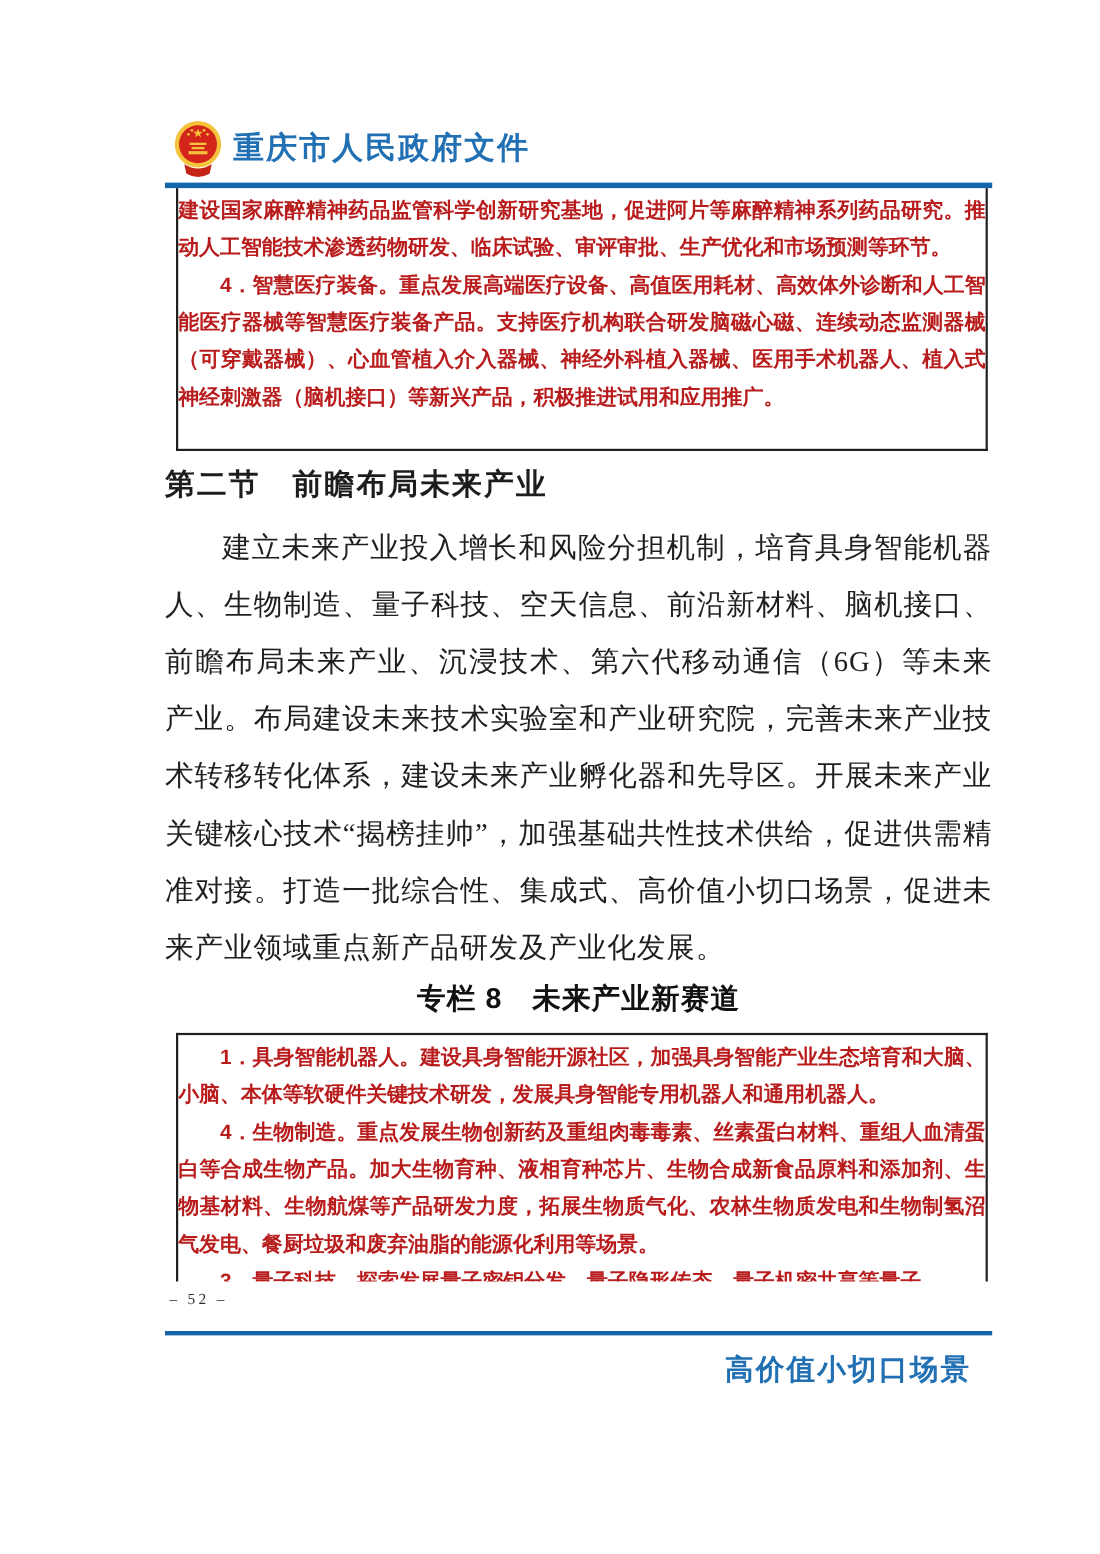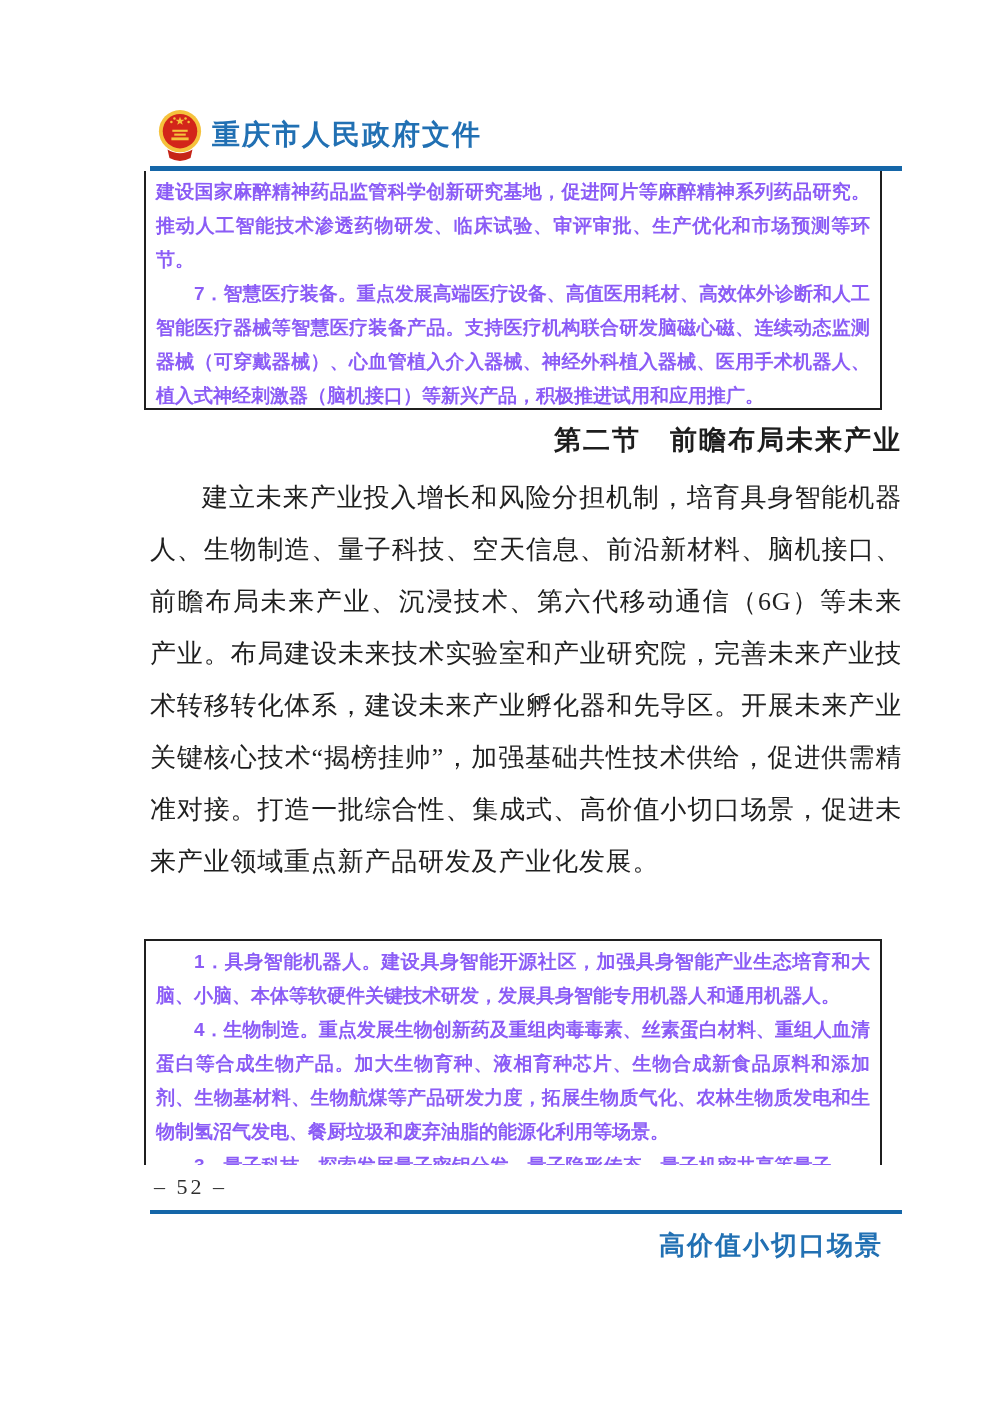--- a/index.html
+++ b/index.html
@@ -33,44 +33,44 @@
   .rule {
     position: absolute;
     left: 130px;
     width: 752px;
     background: #1566a8;
   }
   .rule-top { top: 166px; height: 5px; }
   .rule-bottom { top: 1210px; height: 4px; }
   .box {
     position: absolute;
-    left: 124px;
+    left: 140px;
     width: 738px;
     box-sizing: border-box;
     border: 2px solid #1f1f1f;
-    padding: 4px 10px;
+    padding: 4px 0;
     font-family: "Liberation Sans", sans-serif;
     font-weight: 600;
-    color: #8b5cf6;
+    color: #b91c1c;
     font-size: 19px;
     line-height: 34px;
     text-align: justify;
     overflow: hidden;
   }
   .box1 { top: 171px; height: 239px; border-top: none; }
   .box2 { top: 939px; height: 226px; border-bottom: none; }
   .box-p { margin: 0; }
   .box-p.indent { text-indent: 2em; }
   .section-title {
     position: absolute;
     left: 130px;
     top: 422px;
     width: 752px;
     margin: 0;
-    text-align: right;
+    text-align: left;
     font-size: 27px;
     font-weight: 600;
     letter-spacing: 2px;
     color: #1d1d1d;
     font-family: "Liberation Serif", serif;
   }
   .body-text {
     position: absolute;
     left: 130px;
     top: 472px;
@@ -94,21 +94,21 @@
     font-size: 26px;
     font-weight: bold;
     letter-spacing: 1px;
     color: #111111;
     font-family: "Liberation Sans", sans-serif;
   }
   .page-number {
     position: absolute;
     left: 134px;
     top: 1174px;
-    font-size: 22px;
+    font-size: 14px;
     letter-spacing: 3px;
     color: #2e2e2e;
     font-family: "Liberation Serif", serif;
   }
   .footer-publisher {
     position: absolute;
     right: 137px;
     top: 1228px;
     font-size: 26px;
     font-weight: bold;
@@ -139,27 +139,28 @@
         <path d="M11 42 Q24 50 37 42 L35 51 Q24 57 13 51 Z" fill="#c62417"></path>
       </svg>
     </span>
     <span class="doc-header-title">重庆市人民政府文件</span>
   </header>
 
   <div class="rule rule-top"></div>
 
   <section class="box box1">
     <p class="box-p">建设国家麻醉精神药品监管科学创新研究基地，促进阿片等麻醉精神系列药品研究。推动人工智能技术渗透药物研发、临床试验、审评审批、生产优化和市场预测等环节。</p>
-    <p class="box-p indent">7．智慧医疗装备。重点发展高端医疗设备、高值医用耗材、高效体外诊断和人工智能医疗器械等智慧医疗装备产品。支持医疗机构联合研发脑磁心磁、连续动态监测器械（可穿戴器械）、心血管植入介入器械、神经外科植入器械、医用手术机器人、植入式神经刺激器（脑机接口）等新兴产品，积极推进试用和应用推广。</p>
+    <p class="box-p indent">4．智慧医疗装备。重点发展高端医疗设备、高值医用耗材、高效体外诊断和人工智能医疗器械等智慧医疗装备产品。支持医疗机构联合研发脑磁心磁、连续动态监测器械（可穿戴器械）、心血管植入介入器械、神经外科植入器械、医用手术机器人、植入式神经刺激器（脑机接口）等新兴产品，积极推进试用和应用推广。</p>
   </section>
 
   <h2 class="section-title">第二节　前瞻布局未来产业</h2>
 
   <p class="body-text">建立未来产业投入增长和风险分担机制，培育具身智能机器人、生物制造、量子科技、空天信息、前沿新材料、脑机接口、前瞻布局未来产业、沉浸技术、第六代移动通信（6G）等未来产业。布局建设未来技术实验室和产业研究院，完善未来产业技术转移转化体系，建设未来产业孵化器和先导区。开展未来产业关键核心技术“揭榜挂帅”，加强基础共性技术供给，促进供需精准对接。打造一批综合性、集成式、高价值小切口场景，促进未来产业领域重点新产品研发及产业化发展。</p>
 
+  <h3 class="column-heading">专栏 8　未来产业新赛道</h3>
 
   <section class="box box2">
     <p class="box-p indent">1．具身智能机器人。建设具身智能开源社区，加强具身智能产业生态培育和大脑、小脑、本体等软硬件关键技术研发，发展具身智能专用机器人和通用机器人。</p>
     <p class="box-p indent">4．生物制造。重点发展生物创新药及重组肉毒毒素、丝素蛋白材料、重组人血清蛋白等合成生物产品。加大生物育种、液相育种芯片、生物合成新食品原料和添加剂、生物基材料、生物航煤等产品研发力度，拓展生物质气化、农林生物质发电和生物制氢沼气发电、餐厨垃圾和废弃油脂的能源化利用等场景。</p>
     <p class="box-p indent">3．量子科技。探索发展量子密钥分发、量子隐形传态、量子机密共享等量子</p>
   </section>
 
   <div class="page-number">– 52 –</div>
 
   <div class="rule rule-bottom"></div>

